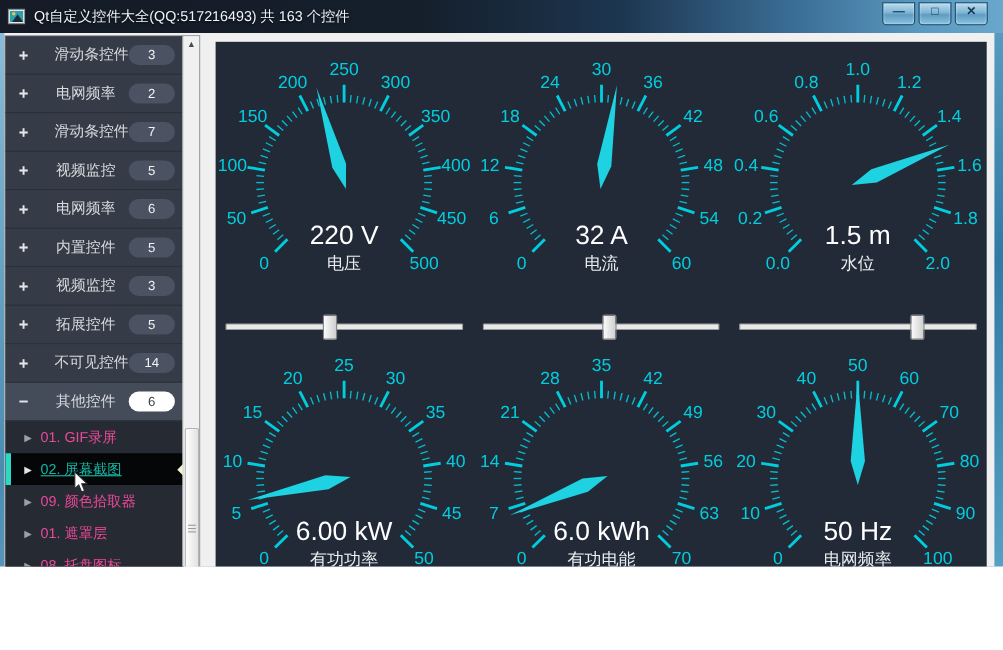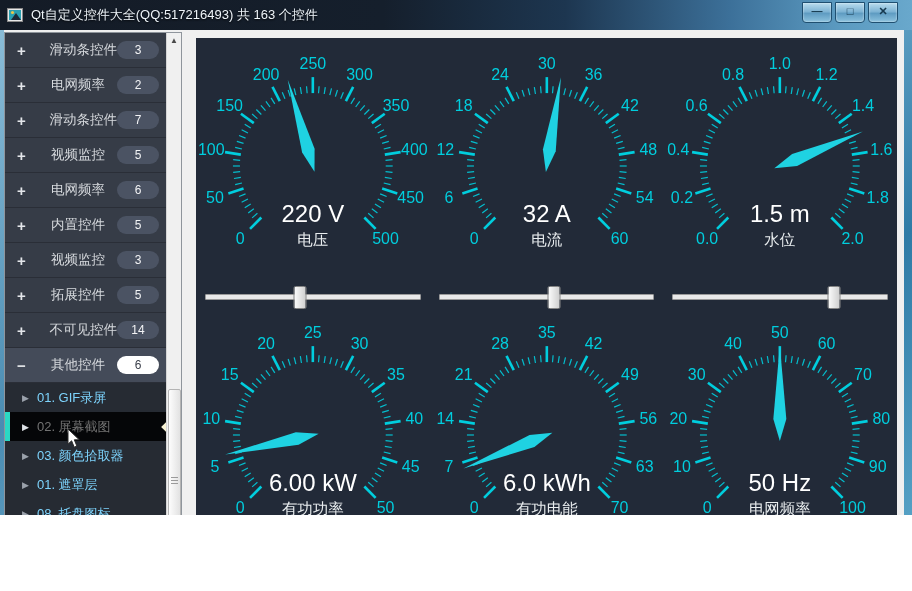--- a/index.html
+++ b/index.html
@@ -24,24 +24,24 @@
   .side-list{position:absolute;left:0;top:0;width:162px;background:#353b46;}
   .grp{height:35px;display:flex;align-items:center;background:#363c47;border-bottom:1px solid #2a2e37;box-sizing:border-box;}
   .grp.expanded{background:#444b59;}
   .grp .pm{width:15px;margin-left:12px;color:#e4e6ea;font-size:15px;font-weight:bold;line-height:15px;}
   .grp .glabel{flex:1;color:#d7dade;font-size:13.5px;margin-left:19px;white-space:nowrap;}
   .badge{margin-right:8px;min-width:26px;padding:2px 8px;border-radius:10px;background:#4b5363;
     color:#f2f3f5;font-size:12px;text-align:center;}
   .grp.expanded .badge{background:#ffffff;color:#3a3f4a;}
   .sub{height:29px;display:flex;align-items:center;background:#262b33;position:relative;box-sizing:border-box;}
   .sub .arr{margin-left:17px;color:#9aa1ab;font-size:9px;}
-  .sub .slabel{color:#7dd3fc;font-size:13px;margin-left:8px;white-space:nowrap;}
+  .sub .slabel{color:#ec4899;font-size:13px;margin-left:8px;white-space:nowrap;}
   .sub.selected{background:#050608;border-left:5px solid #2bd9c4;}
   .sub.selected .arr{margin-left:12px;color:#dfe3e8;}
-  .sub.selected .slabel{color:#737373;}
+  .sub.selected .slabel{color:#14b8a6;text-decoration:underline;}
   .sub .marker{position:absolute;right:-5px;top:50%;width:9px;height:9px;background:#f6f1d3;
     transform:translateY(-50%) rotate(45deg);}
   
   .side-scroll{position:absolute;right:0;top:0;width:15px;height:100%;background:#f0f0f0;border-left:1px solid #d5d5d5;box-sizing:border-box;}
   .sarrow{position:absolute;left:0;width:100%;height:15px;text-align:center;font-size:8px;color:#4a4a4a;line-height:15px;}
   .sarrow.up{top:0;} .sarrow.down{bottom:2px;}
   .sthumb{position:absolute;left:1px;top:356px;width:11px;height:180px;background:linear-gradient(90deg,#fdfdfd,#e2e2e2);
     border:1px solid #b4b4b4;border-radius:2px;}
   .sthumb .grip{position:absolute;left:2px;top:50%;width:7px;height:1px;background:#9a9a9a;box-shadow:0 3px 0 #9a9a9a,0 -3px 0 #9a9a9a;}
   
@@ -136,21 +136,21 @@
             <span class="arr">▶</span>
             <span class="slabel">01. GIF录屏</span>
           </div>
           <div class="sub selected">
             <span class="arr">▶</span>
             <span class="slabel">02. 屏幕截图</span>
             <span class="marker"></span>
           </div>
           <div class="sub">
             <span class="arr">▶</span>
-            <span class="slabel">03. 颜色拾取器</span>
+            <span class="slabel">09. 颜色拾取器</span>
           </div>
           <div class="sub">
             <span class="arr">▶</span>
             <span class="slabel">01. 遮罩层</span>
           </div>
           <div class="sub">
             <span class="arr">▶</span>
             <span class="slabel">08. 托盘图标</span>
           </div>
           <div class="sub">

